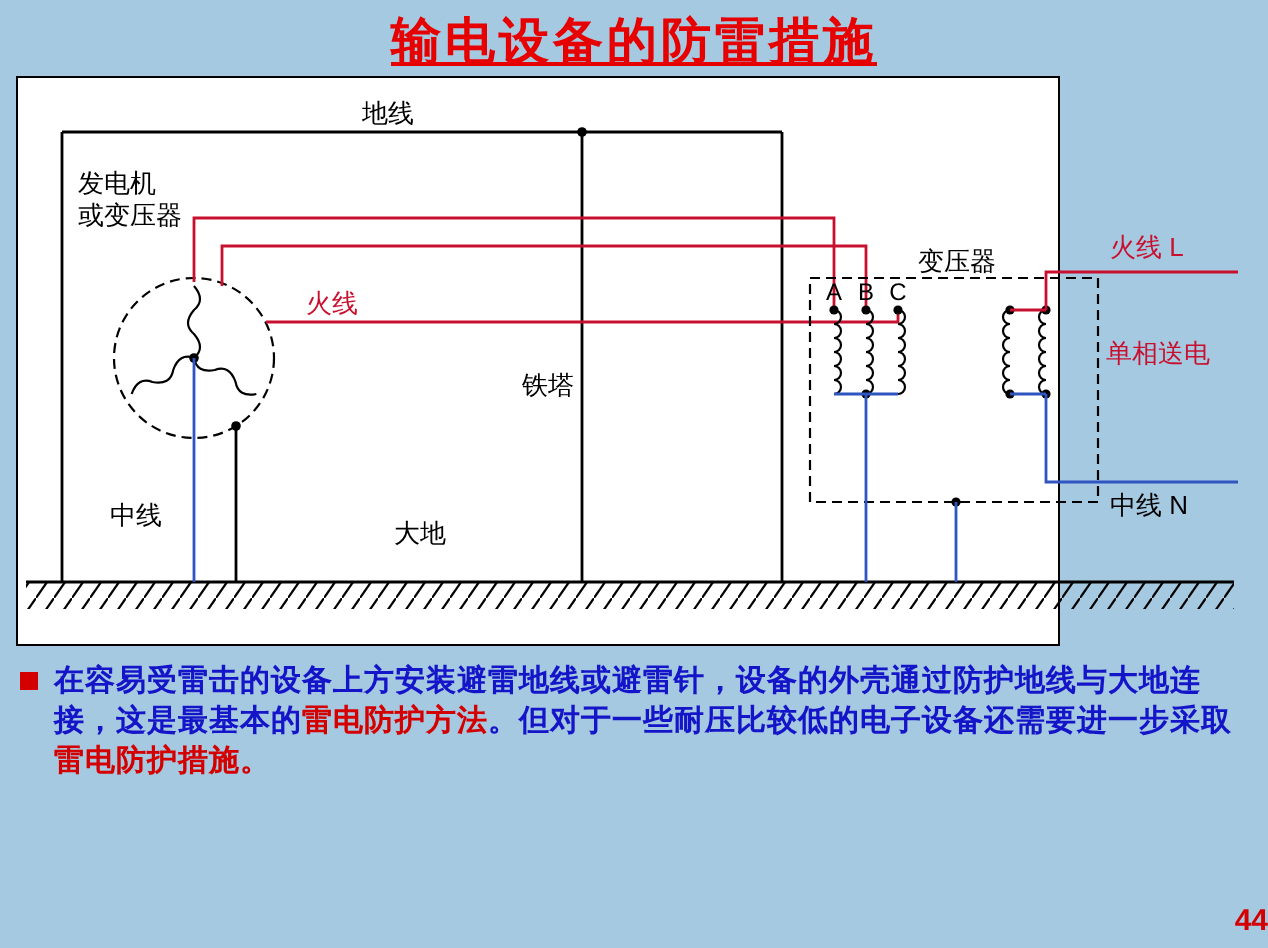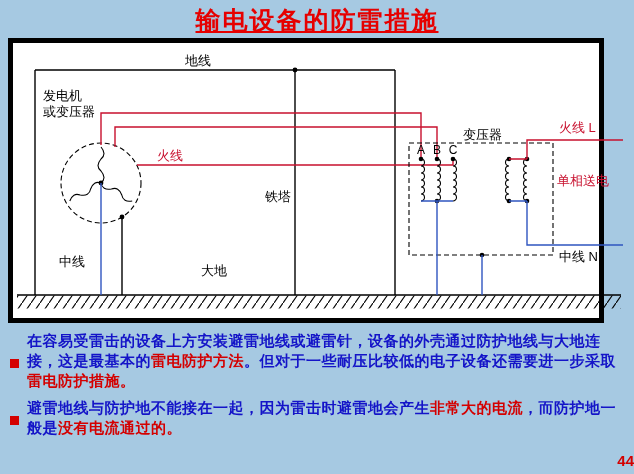--- a/index.html
+++ b/index.html
@@ -8,35 +8,35 @@
     background:var(--background,#a6c9e2);
     font-family:"Liberation Sans","DejaVu Sans",sans-serif;
     position:relative;overflow:hidden;
   }
   .title{
     position:absolute;top:4px;left:0;width:100%;text-align:center;
     font-size:25px;font-weight:bold;color:var(--title_red,#e60000);
     letter-spacing:2px;font-family:"Liberation Serif","DejaVu Serif",serif;text-decoration:underline;
   }
   .diagram{
-    position:absolute;left:8px;top:38px;width:596px;height:285px;
-    background:#ffffff;border:5px solid #000000;
+    position:absolute;left:8px;top:38px;width:522px;height:285px;
+    background:#ffffff;border:1px solid #000000;
   }
   svg{display:block}
   .wk{stroke:var(--wire_black,#000);stroke-width:1.4;fill:none}
   .wr{stroke:var(--wire_red,#c8102e);stroke-width:1.4;fill:none}
   .wb{stroke:var(--wire_blue,#2f55c0);stroke-width:1.4;fill:none}
   .thin{stroke-width:1.1}
   .dashed{stroke-dasharray:5 3}
   .dot{fill:var(--wire_black,#000);stroke:none}
   text{font-family:"Liberation Sans","DejaVu Sans",sans-serif;font-size:13px;fill:#000}
   .t-red{fill:var(--wire_red,#c8102e)}
   .t-small{font-size:12px}
   .notes{position:absolute;left:8px;top:331px;width:620px}
-  .bullet-row{display:flex;align-items:center;margin-bottom:7px}
+  .bullet-row{display:flex;align-items:flex-start;margin-bottom:7px}
   .bullet-sq{flex:0 0 auto;width:9px;height:9px;background:var(--text_red,#d40000);margin:5px 8px 0 2px}
   .bullet-text{font-size:15px;font-weight:bold;line-height:20px;letter-spacing:0.5px}
   .page-num{position:absolute;bottom:5px;left:0;width:100%;text-align:right;
     color:var(--text_red,#d40000);font-weight:bold;font-size:15px}
 </style>
 </head>
 <body>
 
 <div class="title">输电设备的防雷措施</div>
 
@@ -109,19 +109,15 @@
     <text x="544" y="142" class="t-red">单相送电</text>
     <text x="546" y="218">中线  N</text>
   </svg>
 </div>
 
 <div class="notes">
   <div class="bullet-row">
     <span class="bullet-sq"></span>
     <p class="bullet-text"><span style="color: rgb(20, 20, 200);">在容易受雷击的设备上方安装避雷地线或避雷针，设备的外壳通过防护地线与大地连接，这是最基本的</span><span style="color: rgb(212, 0, 0);">雷电防护方法</span><span style="color: rgb(20, 20, 200);">。但对于一些耐压比较低的电子设备还需要进一步采取</span><span style="color: rgb(212, 0, 0);">雷电防护措施。</span></p>
   </div>
-  <div class="bullet-row">
-    <span class="bullet-sq"></span>
-    <p class="bullet-text"><span style="color: rgb(20, 20, 200);">避雷地线与防护地不能接在一起，因为雷击时避雷地会产生</span><span style="color: rgb(212, 0, 0);">非常大的电流</span><span style="color: rgb(20, 20, 200);">，而防护地一般是</span><span style="color: rgb(212, 0, 0);">没有电流通过的。</span></p>
-  </div>
 </div>
 
 <div class="page-num">44</div>
 
 </body></html>

